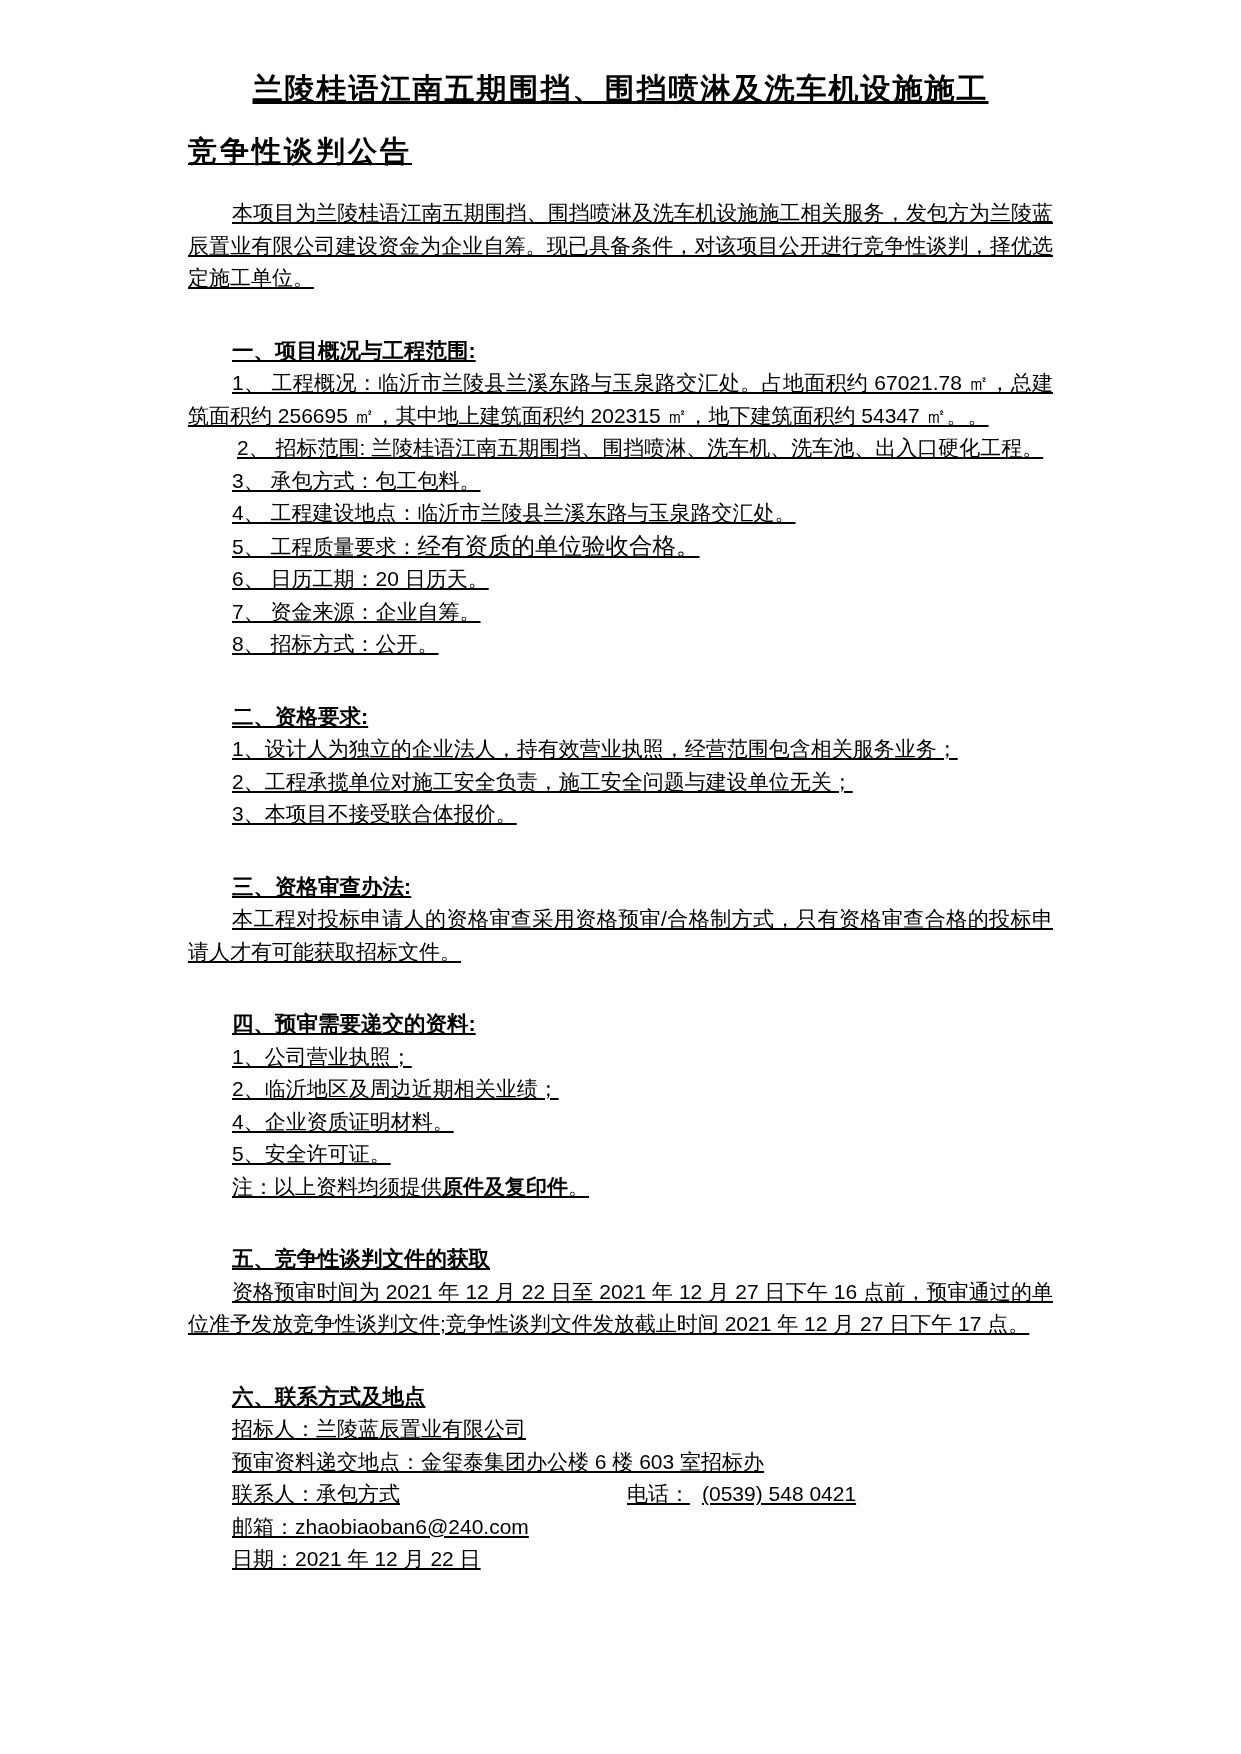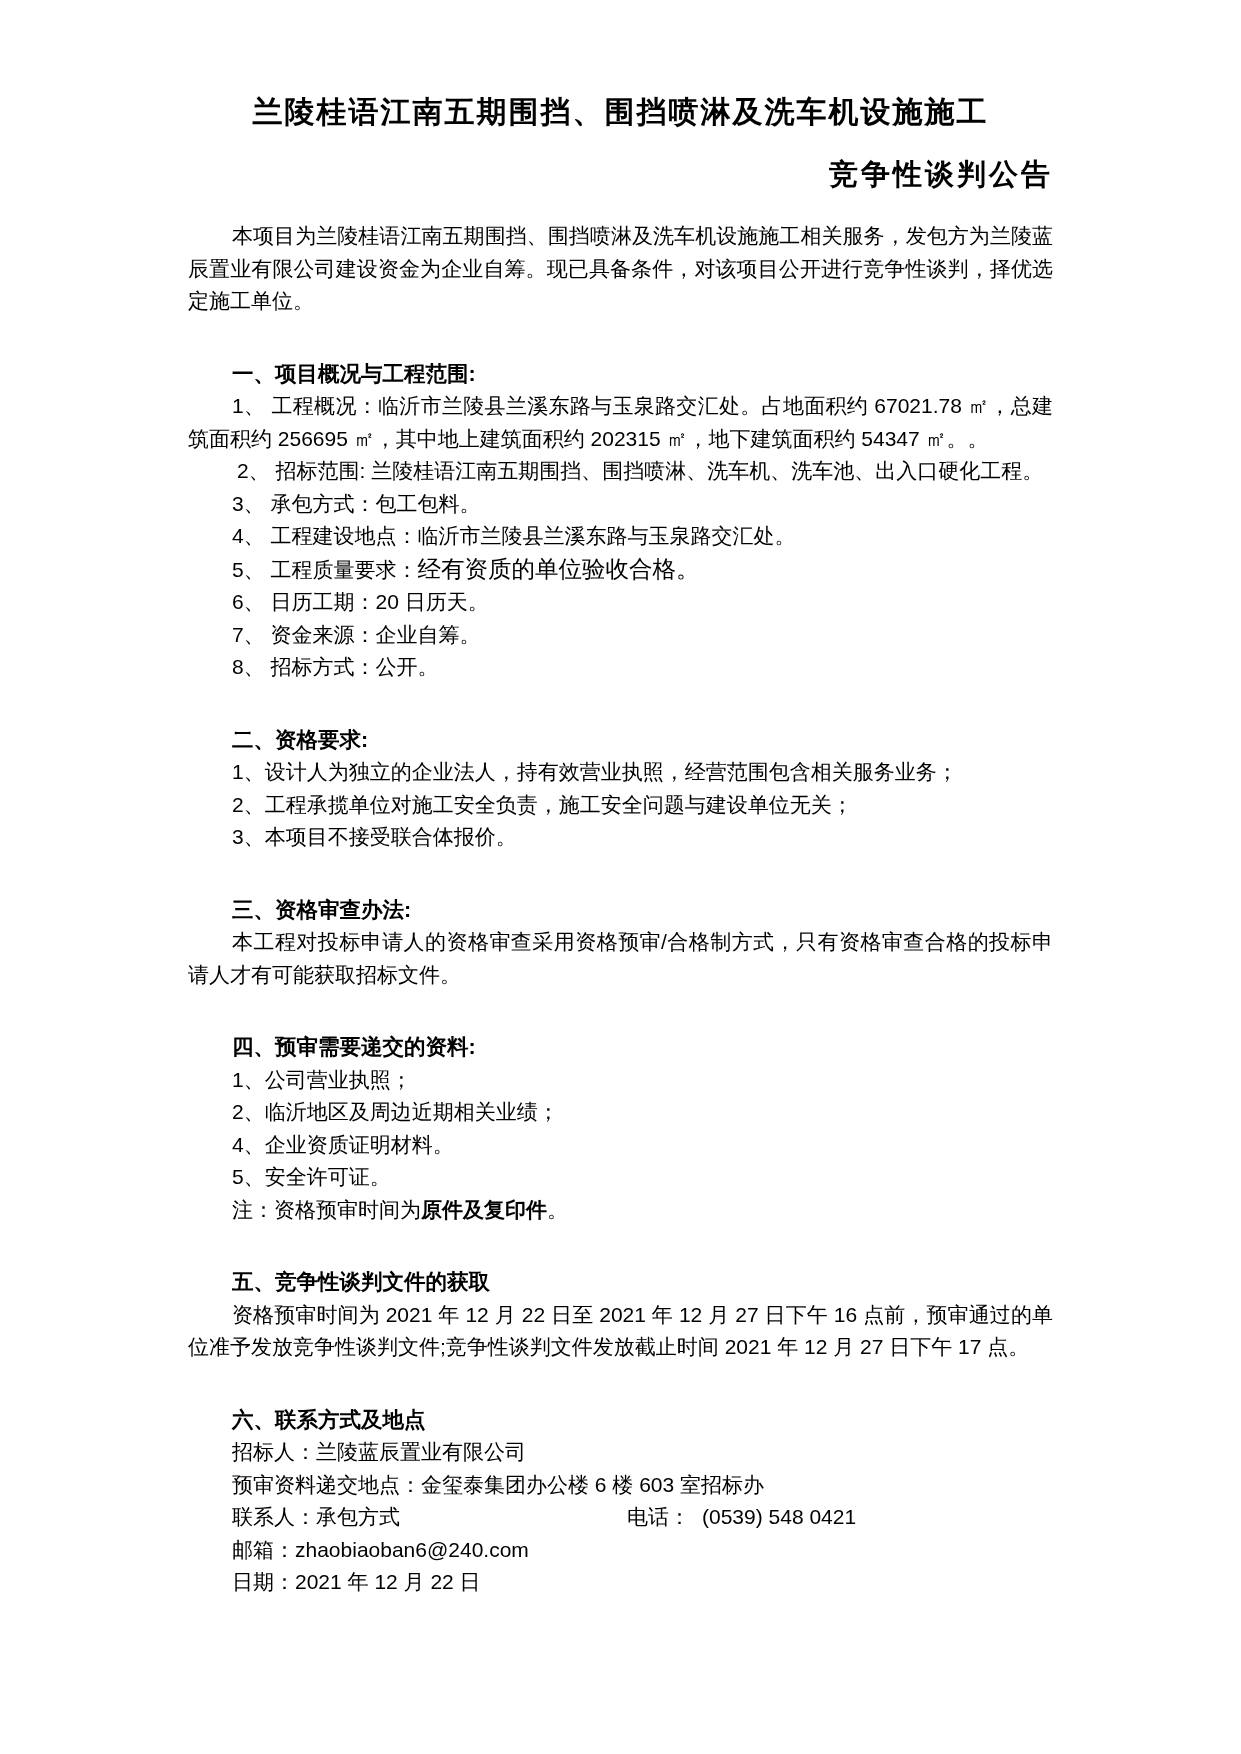--- a/index.html
+++ b/index.html
@@ -5,37 +5,37 @@
   html, body { margin: 0; padding: 0; background: #ffffff; }
   .page {
     position: relative;
     width: 1241px;
     height: 1754px;
     background: #ffffff;
     color: #000000;
     overflow: hidden;
     font-family: "Liberation Serif", serif;
   }
-  .content { padding: 92px 188px 0 188px; }
+  .content { padding: 69px 188px 0 188px; text-decoration: underline; }
 
   .doc-title {
     margin: 0;
     font-size: 30px;
     font-weight: bold;
     line-height: 40px;
     text-align: center;
     letter-spacing: 2px;
     font-family: "Liberation Serif", serif;
   }
   .doc-subtitle {
     margin: 22px 0 15px 0;
     font-size: 29px;
     font-weight: bold;
     line-height: 40px;
-    text-align: right;
+    text-align: left;
     letter-spacing: 3px;
     font-family: "Liberation Serif", serif;
   }
 
   .body-text {
     margin: 0;
     font-size: 21px;
     line-height: 32.5px;
     font-weight: normal;
     
@@ -98,21 +98,21 @@
     <p class="body-text first-indent">3、本项目不接受联合体报价。</p>
 
     <p class="body-text sec-heading first-indent">三、资格审查办法:</p>
     <p class="body-text first-indent justify">本工程对投标申请人的资格审查采用资格预审/合格制方式，只有资格审查合格的投标申请人才有可能获取招标文件。</p>
 
     <p class="body-text sec-heading first-indent">四、预审需要递交的资料:</p>
     <p class="body-text first-indent">1、公司营业执照；</p>
     <p class="body-text first-indent">2、临沂地区及周边近期相关业绩；</p>
     <p class="body-text first-indent">4、企业资质证明材料。</p>
     <p class="body-text first-indent">5、安全许可证。</p>
-    <p class="body-text first-indent"><span>注：资格预审时间为</span><span class="note-bold">原件及复印件</span><span>。</span></p>
+    <p class="body-text first-indent"><span>注：以上资料均须提供</span><span class="note-bold">原件及复印件</span><span>。</span></p>
 
     <p class="body-text sec-heading first-indent">五、竞争性谈判文件的获取</p>
     <p class="body-text first-indent justify">资格预审时间为 2021 年 12 月 22 日至 2021 年 12 月 27 日下午 16 点前，预审通过的单位准予发放竞争性谈判文件;竞争性谈判文件发放截止时间 2021 年 12 月 27 日下午 17 点。</p>
 
     <p class="body-text sec-heading first-indent">六、联系方式及地点</p>
     <p class="body-text first-indent">招标人：兰陵蓝辰置业有限公司</p>
     <p class="body-text first-indent">预审资料递交地点：金玺泰集团办公楼 6 楼 603 室招标办</p>
     <div class="body-text contact-row">
       <span class="contact-cell">联系人：承包方式</span>
       <span>电话：</span>

